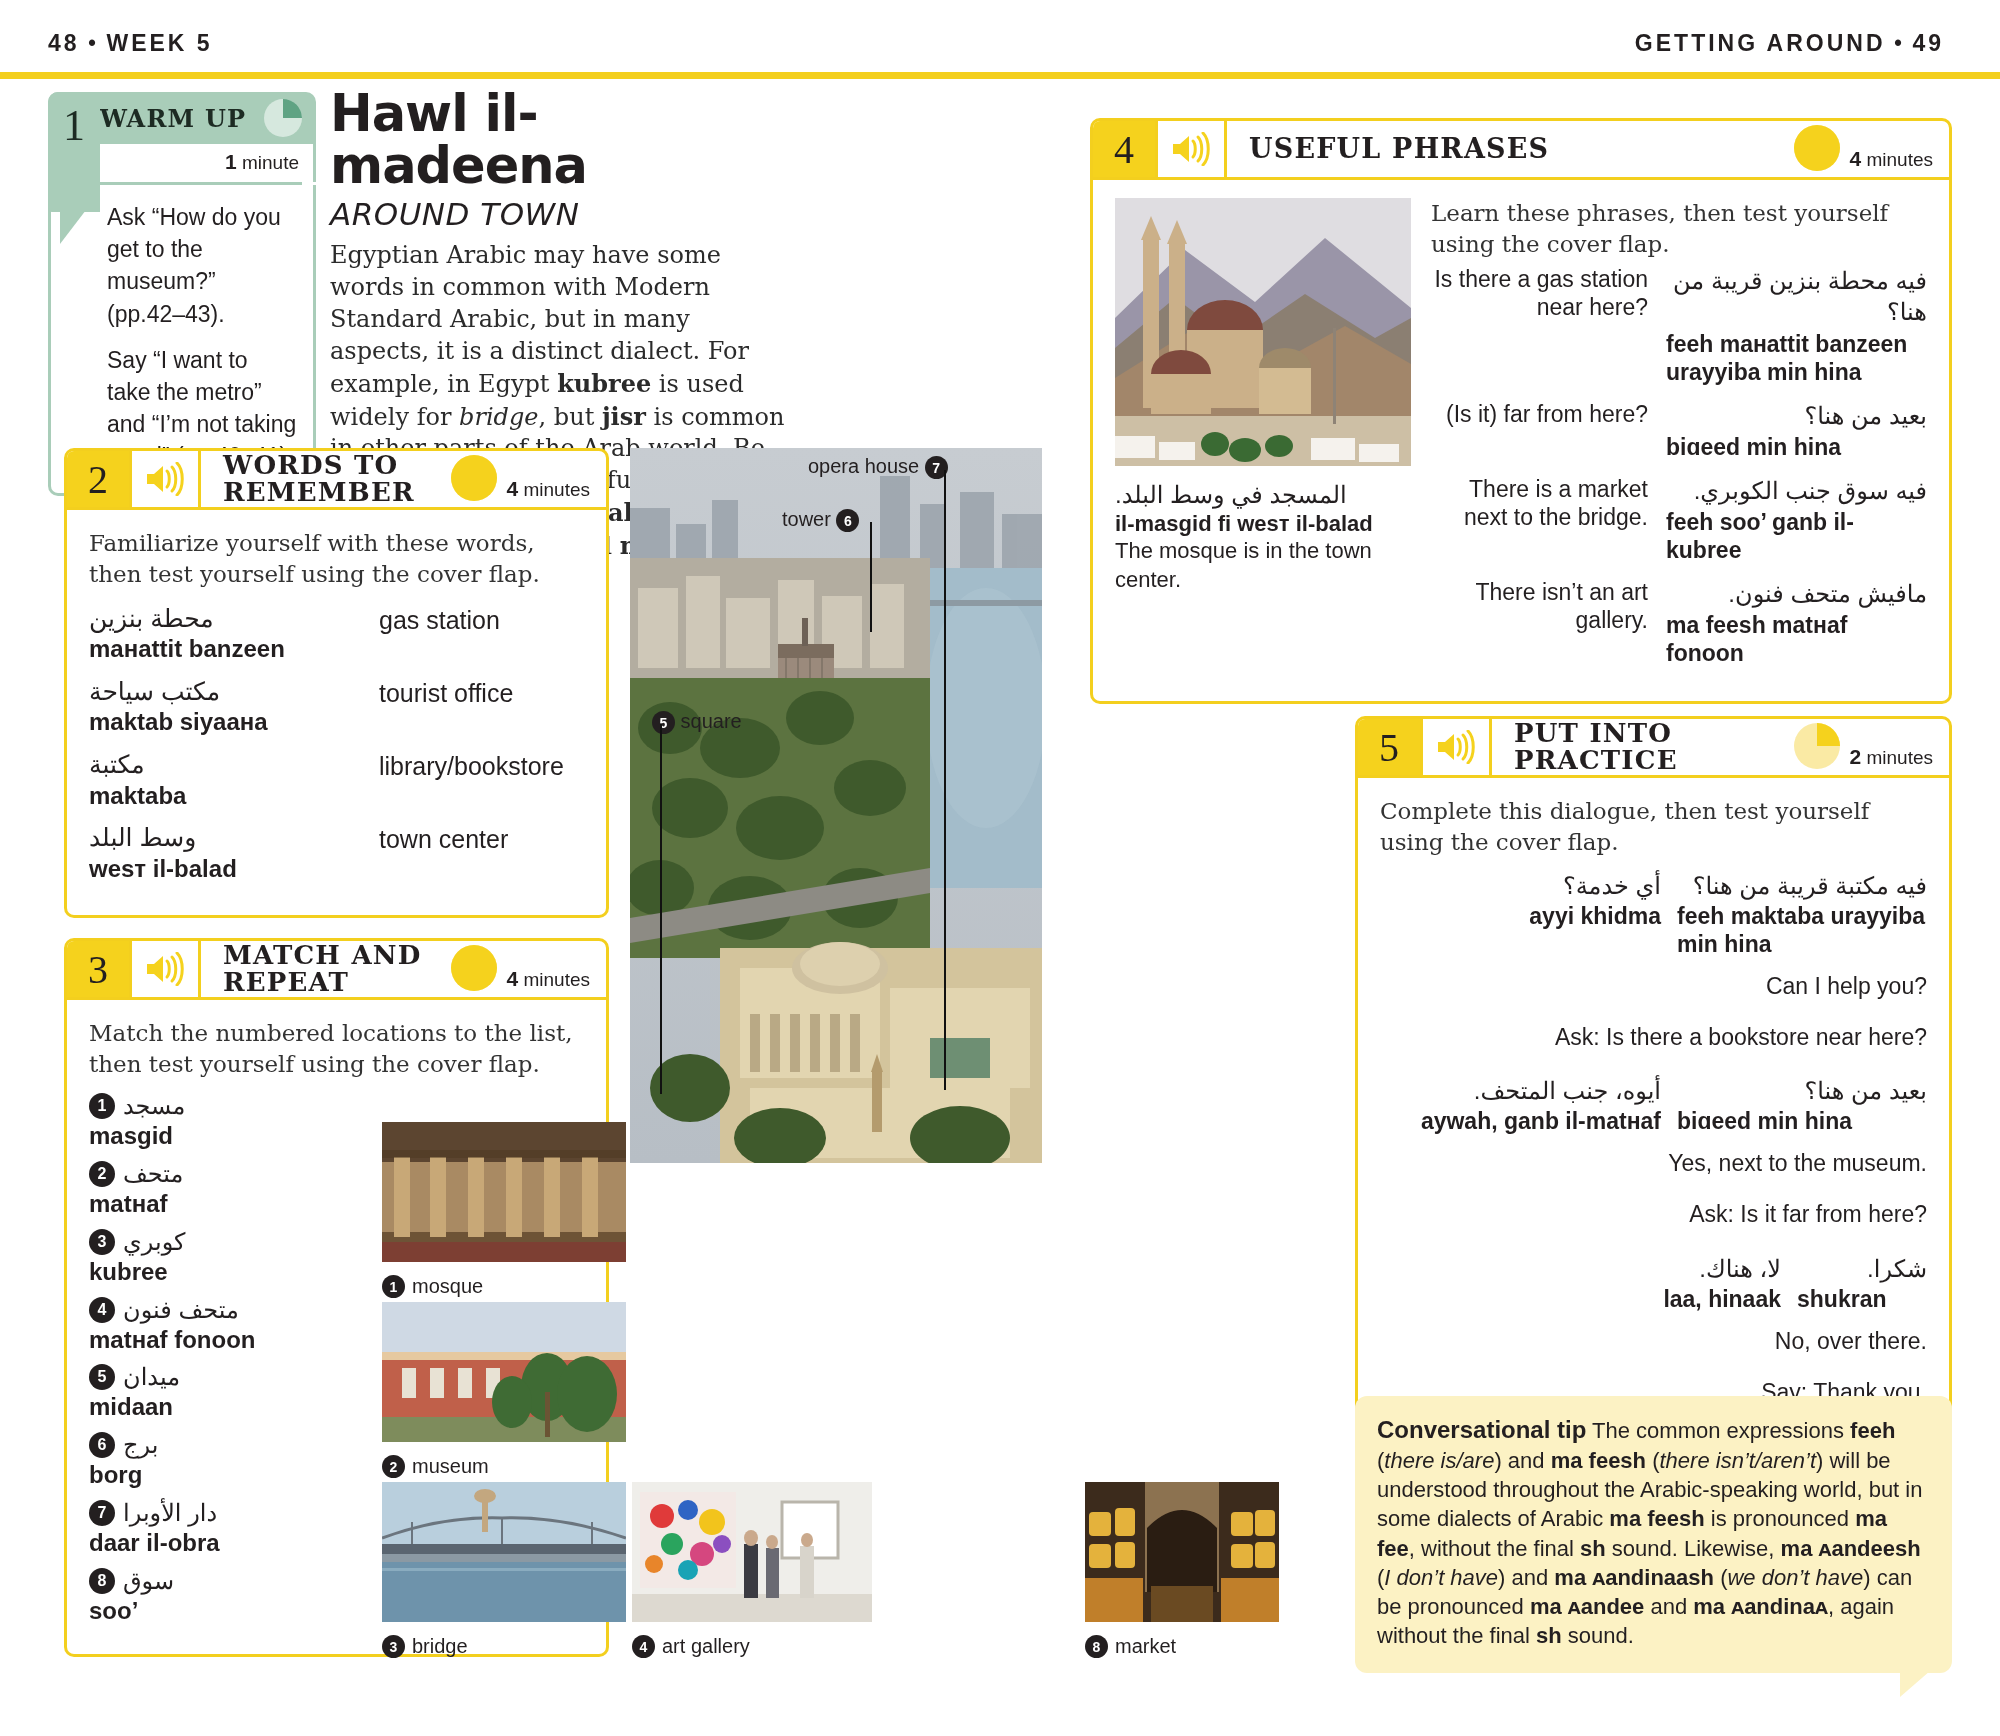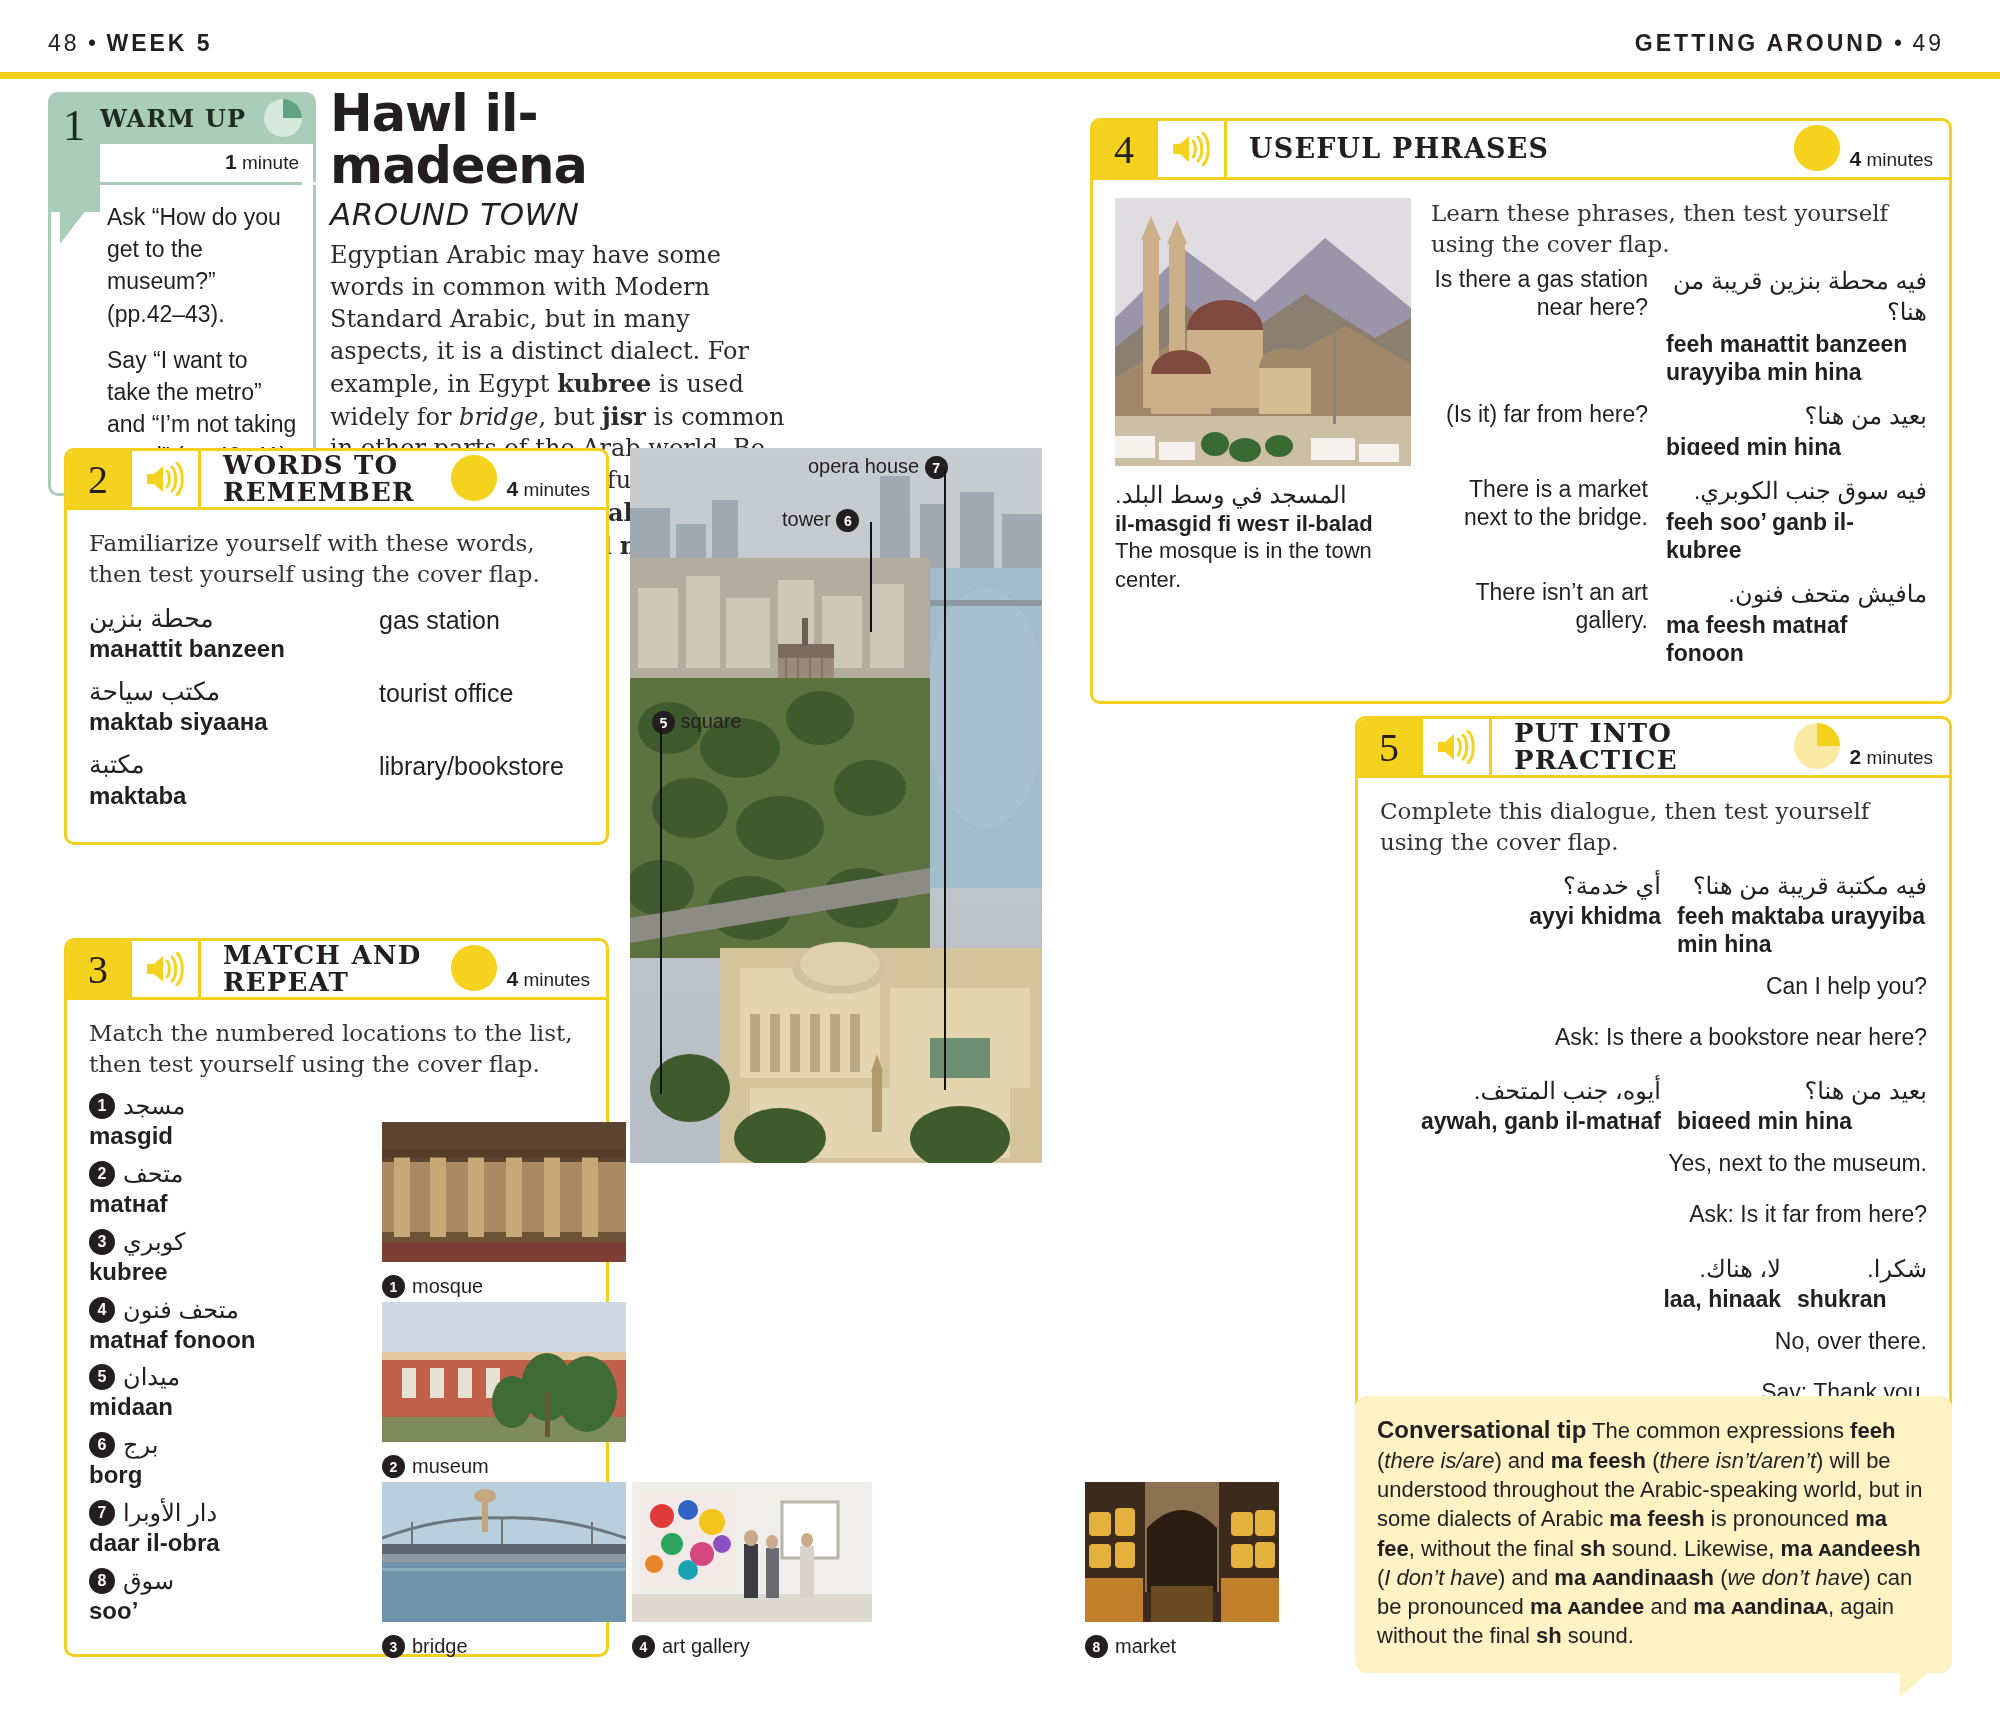--- a/index.html
+++ b/index.html
@@ -14,21 +14,21 @@
   .page { position: absolute; inset: 0; }
 
   
   .runhead {
     position: absolute; top: 30px; height: 34px;
     font-family: "Liberation Sans", sans-serif;
     letter-spacing: 2px;
     font-size: 23px;
     color: #231f20;
   }
-  .runhead .pg { font-weight: 400; letter-spacing: 3px; }
+  .runhead .pg { font-weight: 700; letter-spacing: 3px; }
   .runhead .ttl { font-weight: bold; letter-spacing: 3px; }
   #runhead-left { left: 48px; }
   #runhead-right { right: 56px; text-align: center; }
 
   .rule {
     position: absolute; left: 0; right: 0; top: 72px;
     height: 7px; background: #f3cf1e;
   }
 
   
@@ -326,20 +326,27 @@
             <div class="rom">maktab siyaaнa</div>
           </div>
           <div class="word-en">tourist office</div>
         </div>
         <div class="wordrow">
           <div class="word-ar-col">
             <div class="ar">مكتبة</div>
             <div class="rom">maktaba</div>
           </div>
           <div class="word-en">library/bookstore</div>
+        </div>
+        <div class="wordrow">
+          <div class="word-ar-col">
+            <div class="ar">وسط البلد</div>
+            <div class="rom">weѕт il-balad</div>
+          </div>
+          <div class="word-en">town center</div>
         </div>
       </div>
     </div>
   </div>
 
   <div class="panel" id="match">
     <div class="panel-head">
       <div class="panel-num">3</div>
       <div class="panel-spk">
         <svg class="spk-ico" viewBox="0 0 44 34" aria-hidden="true">

